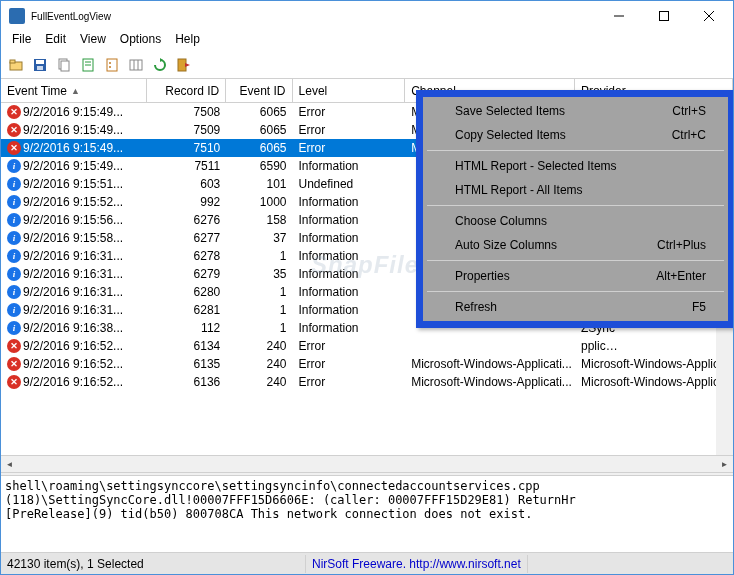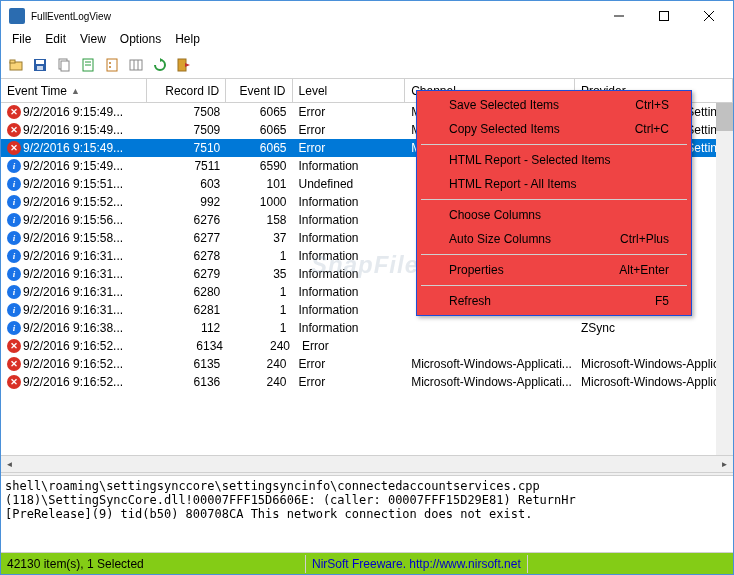--- a/index.html
+++ b/index.html
@@ -31,24 +31,24 @@
 .c-ev { width: 67px; text-align: right; justify-content: flex-end; }
 .c-lv { width: 114px; }
 .c-ch { width: 172px; }
 .c-pr { width: 160px; }
 .hscroll { height: 17px; background: #f0f0f0; display: flex; align-items: center; border-top: 1px solid #d0d0d0; flex-shrink: 0; }
 .hscroll-btn { width: 17px; height: 17px; display: flex; align-items: center; justify-content: center; background: #f0f0f0; font-size: 8px; color: #555; }
 .vscroll { position: absolute; right: 0; top: 24px; bottom: 17px; width: 17px; background: #f0f0f0; display: flex; flex-direction: column; }
 .vscroll-thumb { background: #c1c1c1; width: 17px; height: 28px; }
 .divider { height: 4px; background: #f0f0f0; border-top: 1px solid #d0d0d0; border-bottom: 1px solid #d0d0d0; cursor: ns-resize; flex-shrink: 0; }
 .detail { height: 76px; padding: 3px 4px; font-family: Consolas, monospace; font-size: 12px; white-space: pre; overflow: hidden; color: #000; line-height: 14px; flex-shrink: 0; }
-.statusbar { height: 22px; background: #84cc16; border-top: 1px solid #d0d0d0; display: flex; align-items: center; font-size: 12px; color: #000; flex-shrink: 0; }
+.statusbar { height: 22px; background: #e5e5e5; border-top: 1px solid #d0d0d0; display: flex; align-items: center; font-size: 12px; color: #000; flex-shrink: 0; }
 .status-cell { padding: 2px 6px; border-right: 1px solid #d0d0d0; }
 .status-link { color: #0000cc; }
-.ctx-menu { position: absolute; left: 415px; top: 11px; width: 276px; background: #ef4444; border: 1px solid #1d4ed8; box-shadow: 2px 2px 4px rgba(0,0,0,0.3); padding: 2px; z-index: 100; }
+.ctx-menu { position: absolute; left: 415px; top: 11px; width: 319px; background: #a3a3a3; border: 7px solid #1d4ed8; box-shadow: 2px 2px 4px rgba(0,0,0,0.3); padding: 2px; z-index: 100; }
 .ctx-item { display: flex; height: 24px; align-items: center; padding: 0 20px 0 30px; color: #000; }
 .ctx-shortcut { margin-left: auto; }
 .ctx-sep { height: 1px; background: #d0d0d0; margin: 3px 2px; }
 .watermark { position: absolute; left: 310px; top: 172px; font-size: 24px; color: rgba(150,170,190,0.26); font-weight: bold; font-style: italic; pointer-events: none; z-index: 1; letter-spacing: 1px; }
 </style>
 </head>
 <body>
 
 <div class="window">
   <div class="titlebar">
@@ -306,20 +306,21 @@
           </div>
           <div class="row">
             <div class="cell c-time">
               <span class="icon i-err">✕</span>
               <span>9/2/2016 9:16:52...</span>
             </div>
             <div class="cell c-rec">6134</div>
             <div class="cell c-ev">240</div>
             <div class="cell c-lv">Error</div>
             <div class="cell c-ch"></div>
+            <div class="cell c-pr">pplic…</div>
           </div>
           <div class="row">
             <div class="cell c-time">
               <span class="icon i-err">✕</span>
               <span>9/2/2016 9:16:52...</span>
             </div>
             <div class="cell c-rec">6135</div>
             <div class="cell c-ev">240</div>
             <div class="cell c-lv">Error</div>
             <div class="cell c-ch">Microsoft-Windows-Applicati...</div>

